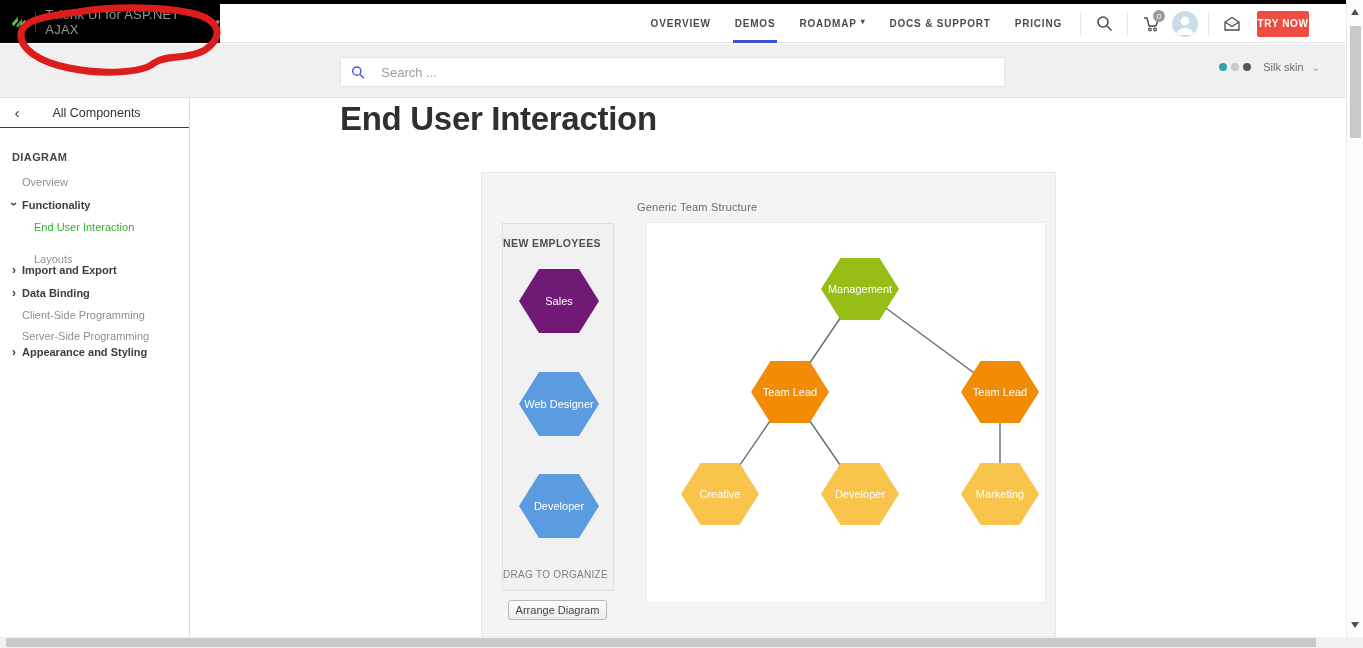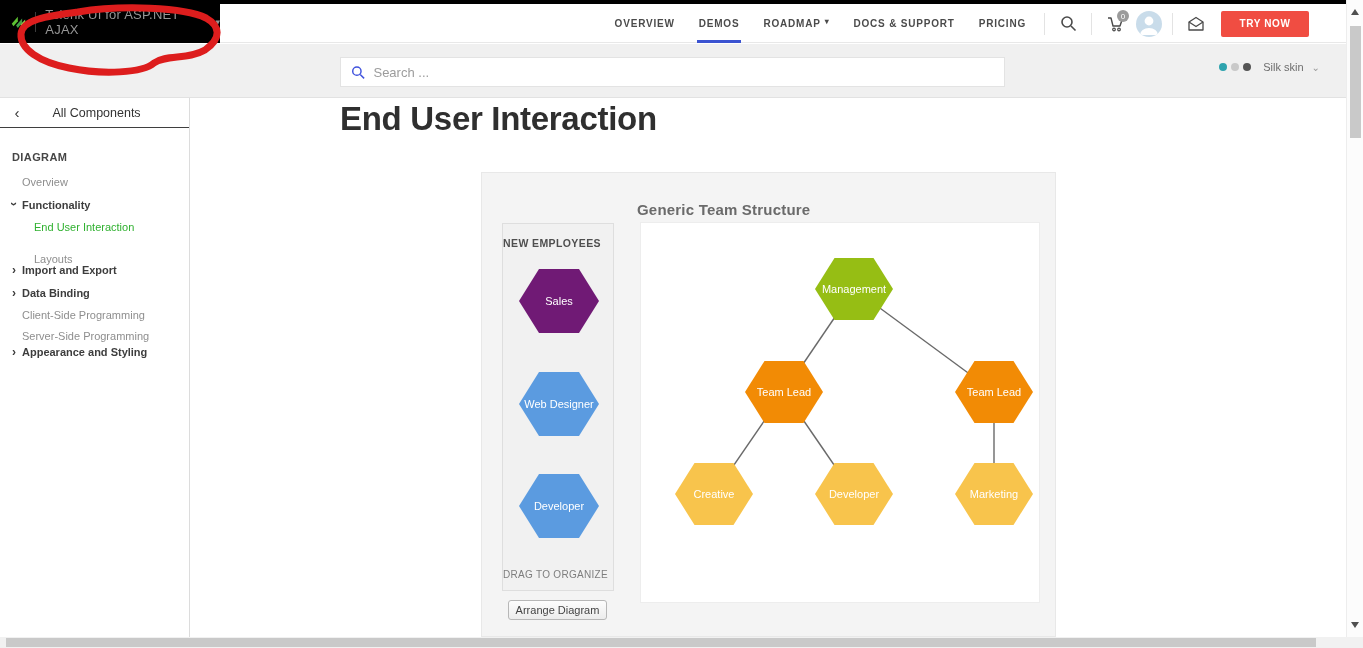--- a/index.html
+++ b/index.html
@@ -22,34 +22,34 @@
   .nav-item.active::after { content:""; position:absolute; left:10px; right:10px; bottom:0;
               height:3px; background:#3b53d1; }
   .nav-caret { font-size:8px; margin-left:4px; color:#4b4b4b; transform:translateY(-2px); }
   .nav-sep { width:1px; height:22px; background:#e3e3e3; margin:0 6px; }
   .icon-btn { width:34px; height:39px; display:flex; align-items:center; justify-content:center;
               cursor:pointer; position:relative; }
   .cart-badge { position:absolute; top:6px; right:3px; width:12px; height:12px; border-radius:50%;
               background:#9b9b9b; color:#fff; font-size:8px; display:flex; align-items:center;
               justify-content:center; }
   .avatar { width:26px; height:26px; border-radius:50%; background:#c9dcea; overflow:hidden; }
-  .try-now { margin-left:8px; width:88px; height:26px; background:#f04d42; color:#fff;
+  .try-now { margin-left:8px; width:52px; height:26px; background:#f04d42; color:#fff;
              font-size:10px; font-weight:bold; letter-spacing:.6px; border:none; border-radius:2px;
              display:flex; align-items:center; justify-content:center; cursor:pointer; }
 
   
   .annotation { position:absolute; top:1px; left:6px; z-index:60; pointer-events:none; }
 
   
   .toolband { position:absolute; top:44px; left:0; width:1346px; height:54px; background:#f0f0f0;
               border-bottom:1px solid #e2e2e2; z-index:2; }
   .search-box { position:absolute; left:340px; top:13px; width:665px; height:30px; background:#fff;
               border:1px solid #e3e3e3; display:flex; align-items:center; padding:0 10px; }
   .search-box input { border:none; outline:none; font-size:13px; color:#c2410c; width:100%;
-              font-family:"Liberation Sans", sans-serif; background:transparent; margin-left:8px; }
+              font-family:"Liberation Sans", sans-serif; background:transparent; margin-left:16px; }
   .search-box input::placeholder { color:#9c9c9c; }
   .skin-switcher { position:absolute; right:26px; top:17px; display:flex; align-items:center;
               cursor:pointer; }
   .skin-dot { width:8px; height:8px; border-radius:50%; margin-right:4px; }
   .skin-label { font-size:11px; color:#6d6d6d; margin:0 8px 0 8px; }
   .skin-chevron { font-size:10px; color:#9a9a9a; }
 
   
   .sidebar { position:absolute; top:98px; left:0; width:190px; height:539px; background:#fff;
              border-right:1px solid #dcdcdc; z-index:1; }
@@ -66,32 +66,32 @@
   .side-chevron { display:inline-block; font-size:12px; margin-right:6px; color:#3d3d3d;
              transform-origin:center; }
   .side-chevron.expanded { transform:rotate(90deg) translateX(-1px); }
 
   
   .page-title { position:absolute; left:340px; top:100px; font-size:33px; font-weight:800;
              color:#2f2f2f; letter-spacing:-.3px; z-index:1; }
 
   .demo-card { position:absolute; left:481px; top:172px; width:575px; height:465px;
              background:#f4f4f4; border:1px solid #e8e8e8; z-index:1; }
-  .diagram-title { position:absolute; left:155px; top:28px; font-size:15px; font-weight:bold;
+  .diagram-title { position:absolute; left:155px; top:28px; font-size:11px; font-weight:normal;
              color:#6a6a6a; letter-spacing:.2px; }
   .palette { position:absolute; left:20px; top:50px; width:112px; height:368px; background:#f1f1f1;
              border:1px solid #dedede; }
   .palette-title { position:absolute; top:13px; width:100%; text-align:left; font-size:10.5px;
              font-weight:bold; color:#4f4f4f; letter-spacing:.4px; }
   .palette-footer { position:absolute; bottom:10px; width:100%; font-size:10px;
              color:#7d7d7d; letter-spacing:.3px; }
   .hex { position:absolute; width:80px; height:64px; display:flex; align-items:center;
              justify-content:center; color:#fff; font-size:11px; cursor:pointer;
              clip-path:polygon(25% 0%, 75% 0%, 100% 50%, 75% 100%, 25% 100%, 0% 50%); }
-  .canvas { position:absolute; left:158px; top:49px; width:400px; height:381px; background:#fff;
+  .canvas { position:absolute; left:164px; top:49px; width:400px; height:381px; background:#fff;
              border:1px solid #ededed; }
   .canvas svg { position:absolute; top:0; left:0; }
   .node { position:absolute; width:78px; height:62px; display:flex; align-items:center;
              justify-content:center; color:#fff; font-size:11px; cursor:pointer;
              clip-path:polygon(25% 0%, 75% 0%, 100% 50%, 75% 100%, 25% 100%, 0% 50%); }
   .arrange-btn { position:absolute; left:26px; top:427px; width:99px; height:20px;
              border:1px solid #b7b7b7; border-radius:3px; font-size:11px; color:#444;
              background:linear-gradient(#fdfdfd,#ececec); cursor:pointer;
              font-family:"Liberation Sans", sans-serif; }
 

